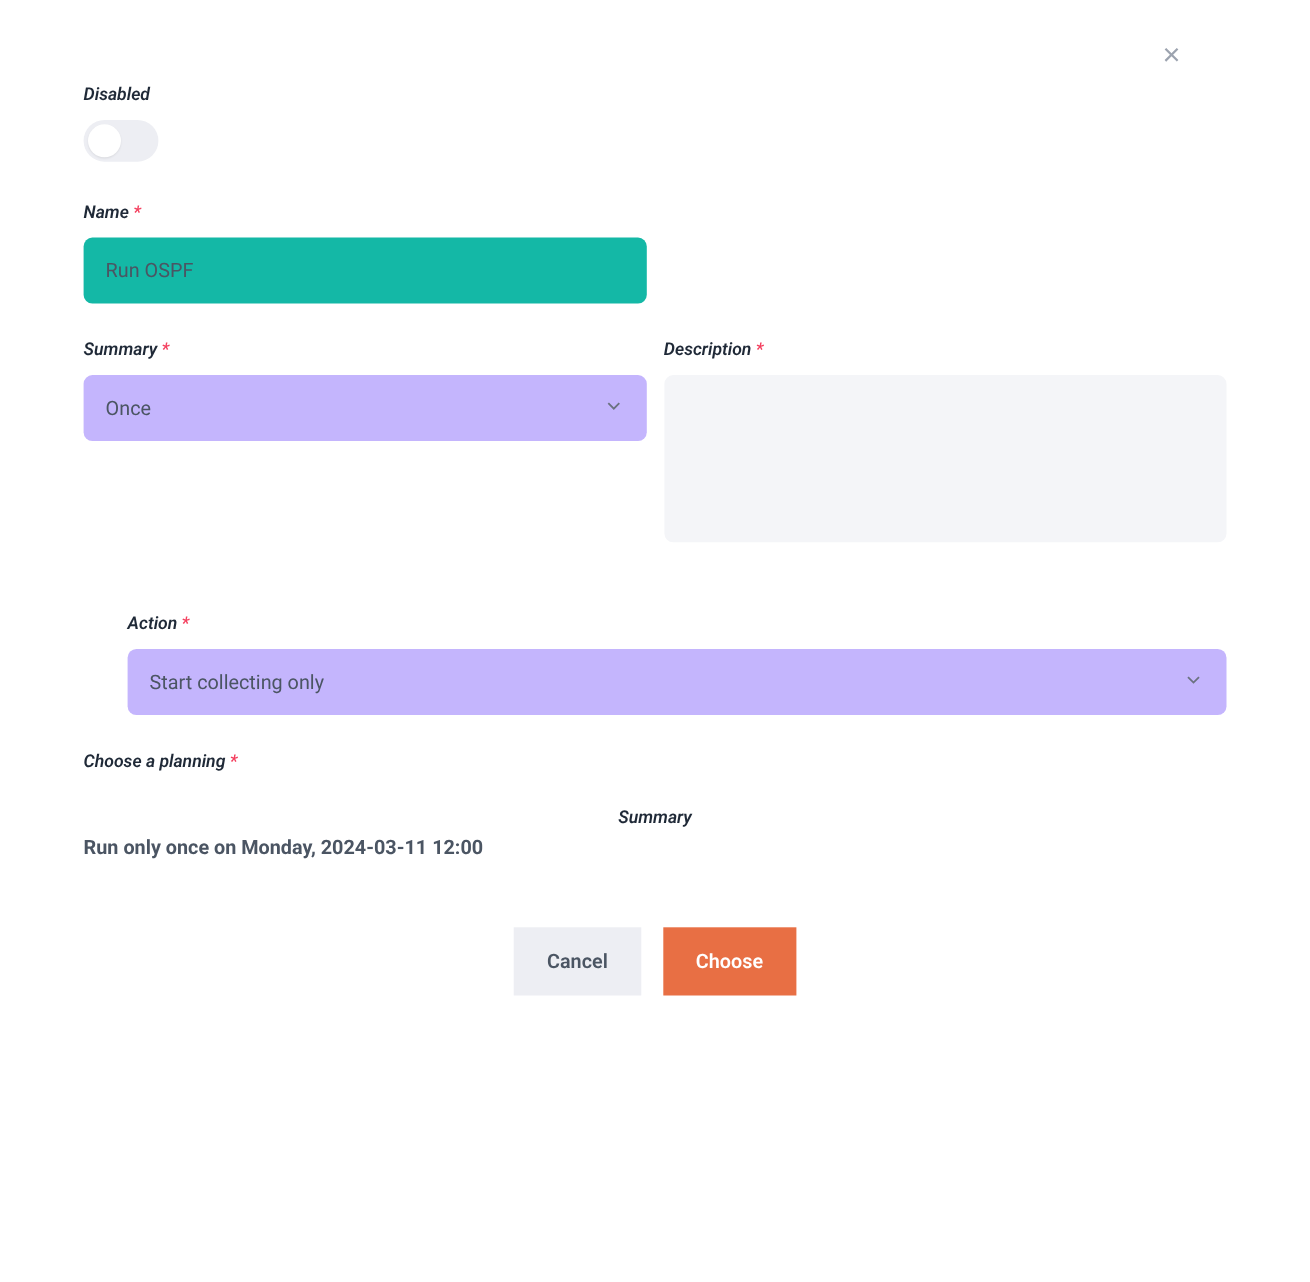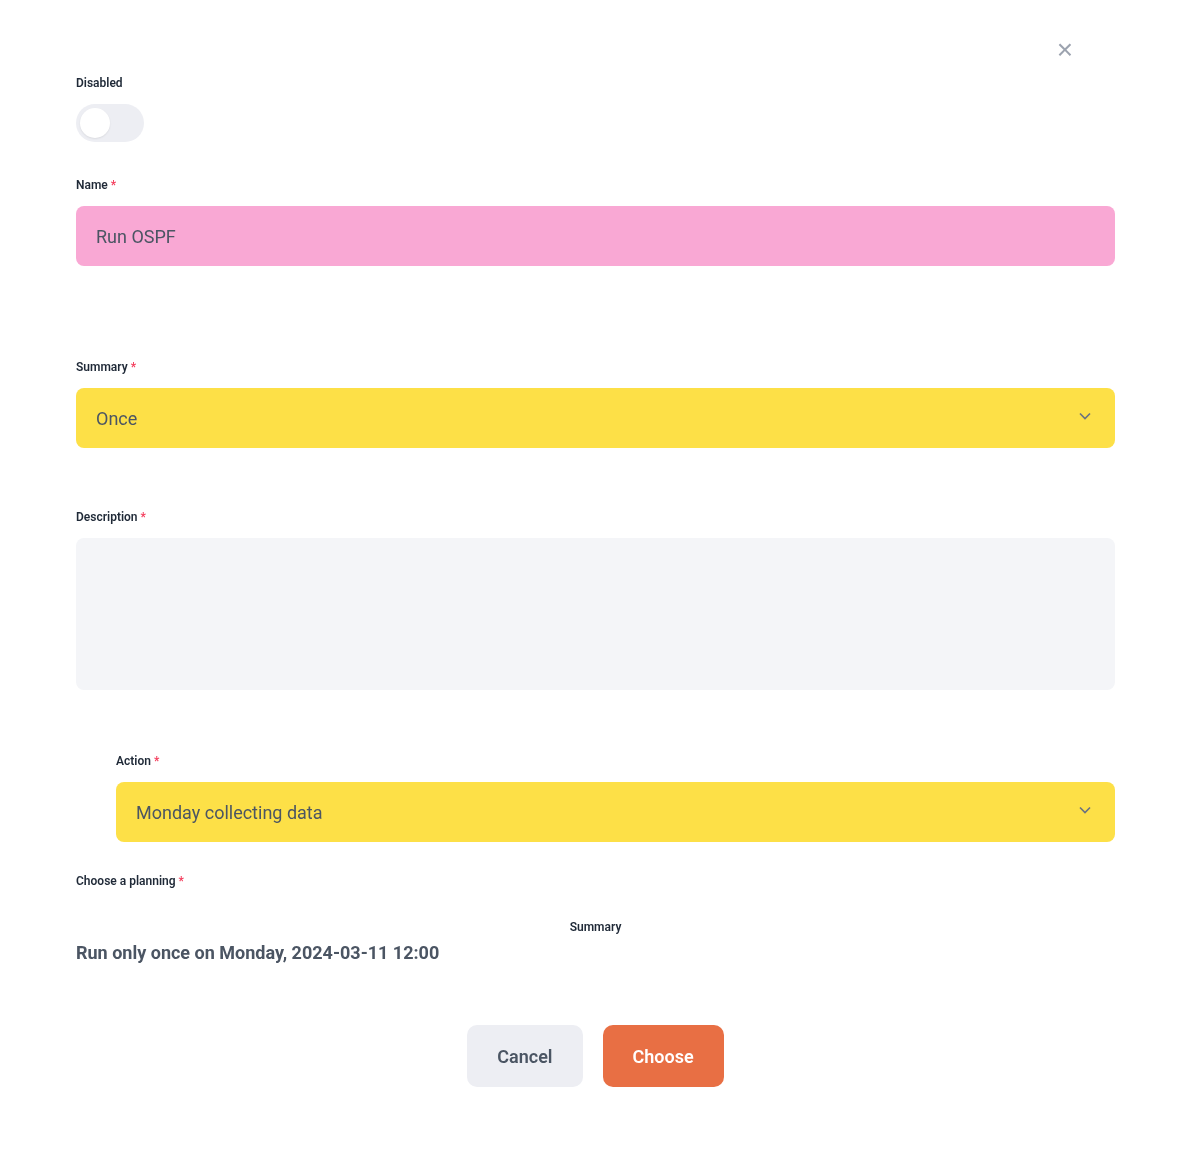--- a/index.html
+++ b/index.html
@@ -28,25 +28,26 @@
       font-size: 28px;
       line-height: 1;
     }
     .form-container {
       padding: 76px 76px 0 76px;
     }
     .form-group {
       margin-bottom: 32px;
     }
     .label {
-      font-size: 12px;
+      font-size: 16px;
       font-weight: 600;
       color: #1f2937;
       display: block;
       margin-bottom: 14px;
+      font-style: italic;
     }
     .required {
       color: #f43f5e;
       font-weight: 600;
     }
     .toggle {
       width: 68px;
       height: 38px;
       background: #edeef3;
       border-radius: 20px;
@@ -60,44 +61,43 @@
       left: 4px;
       top: 4px;
       width: 30px;
       height: 30px;
       background: #ffffff;
       border-radius: 50%;
       box-shadow: 0 1px 2px rgba(0,0,0,0.08);
     }
     .two-col {
       display: flex;
-      gap: 30px;
-      flex-direction: column;
+      gap: 16px;
     }
     .col {
       flex: 1;
     }
     .input {
       width: 100%;
       height: 60px;
-      background: #f9a8d4;
+      background: #14b8a6;
       border: none;
       border-radius: 8px;
       padding: 0 20px;
       font-size: 18px;
       color: #4b5563;
       font-family: inherit;
     }
     .input::placeholder {
       color: #6b7280;
     }
     .select {
       width: 100%;
       height: 60px;
-      background: #fde047;
+      background: #c4b5fd;
       border: none;
       border-radius: 8px;
       padding: 0 20px;
       font-size: 18px;
       color: #4b5563;
       font-family: inherit;
       display: flex;
       align-items: center;
       justify-content: space-between;
       cursor: pointer;
@@ -125,21 +125,21 @@
     }
     .footer {
       display: flex;
       justify-content: center;
       gap: 20px;
       margin-top: 62px;
     }
     .btn {
       height: 62px;
       padding: 0 30px;
-      border-radius: 10px;
+      border-radius: 0;
       font-size: 18px;
       font-weight: 600;
       border: none;
       cursor: pointer;
       font-family: inherit;
     }
     .btn-cancel {
       background: #edeef3;
       color: #4b5563;
     }
@@ -200,21 +200,21 @@
       <textarea class="textarea" style=""></textarea>
     </div>
   </div>
 
   <div class="form-group" style="margin-top:28px;margin-left:40px;">
     <label class="label">
       <span>Action</span>
       <span class="required">*</span>
     </label>
     <div class="select">
-      <span>Monday collecting data</span>
+      <span>Start collecting only</span>
       <span class="chevron">
         <svg width="20" height="20" viewBox="0 0 24 24" fill="none" stroke="currentColor" stroke-width="2">
             <polyline points="6 9 12 15 18 9"></polyline>
           </svg>
       </span>
     </div>
   </div>
 
   <div class="form-group">
     <label class="label">

